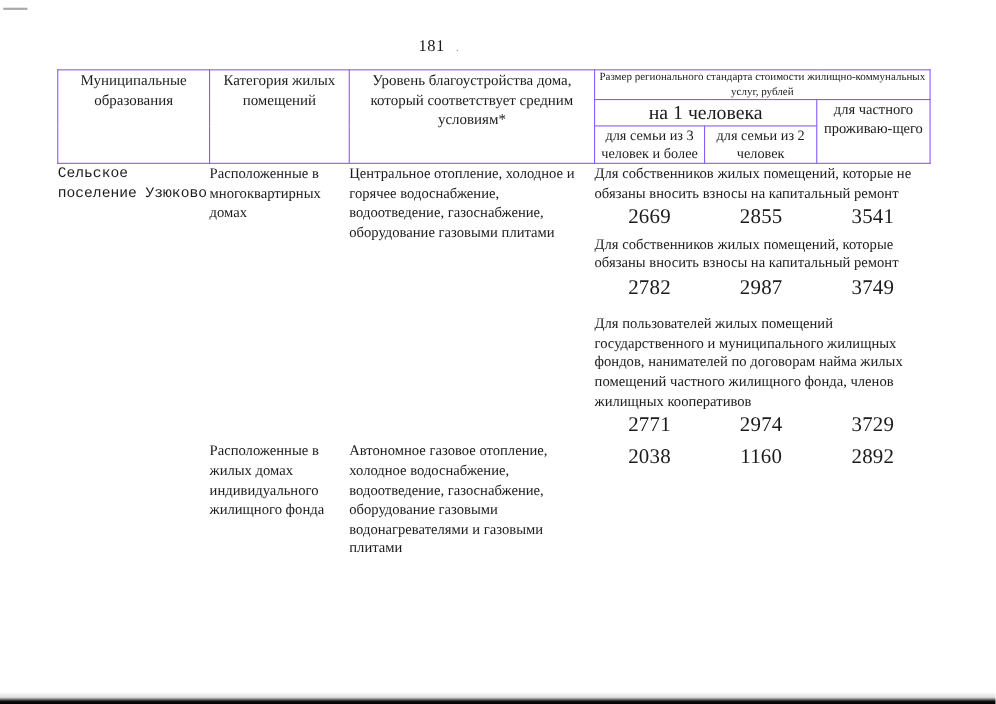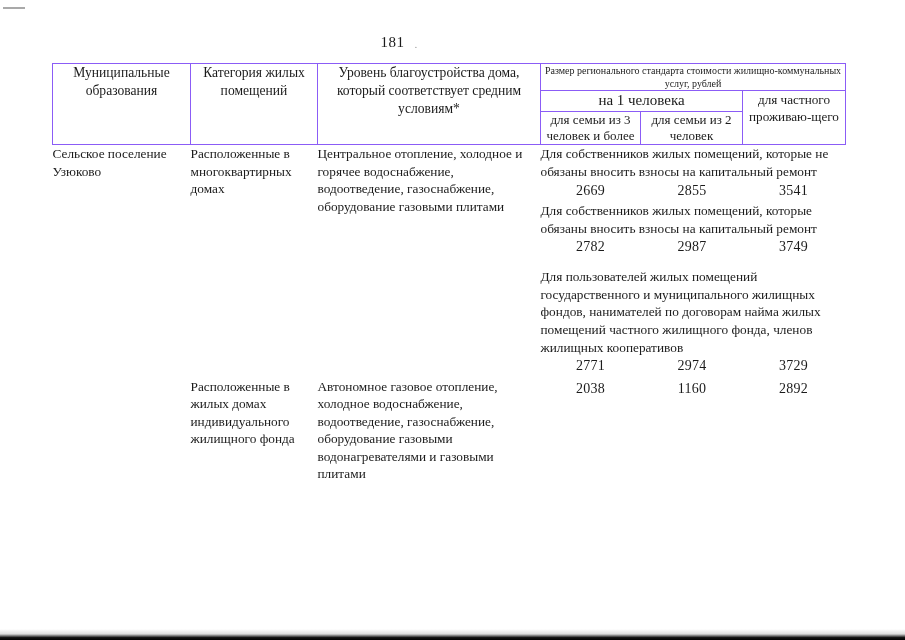--- a/index.html
+++ b/index.html
@@ -86,21 +86,21 @@
     padding: 3px 5px;
     font-size: 13.4px;
     line-height: 1.3;
   }
   .hdr-top-band {
     padding: 6px 8px 5px 8px;
     font-size: 10px;
   }
   .hdr-mid-band {
     padding: 4px 6px;
-    font-size: 15px;
+    font-size: 18px;
   }
   .hdr-sub {
     font-size: 13px;
     line-height: 1.26;
     padding: 5px 4px 7px 4px;
   }
   .hdr-alone {
     font-size: 13.2px;
     line-height: 1.3;
     padding: 4px 6px;
@@ -113,38 +113,38 @@
   
   .body-cell {
     padding: 6px 8px 4px 6px;
     font-size: 13.3px;
     line-height: 1.32;
     border: 0;
   }
   .body-cell.first-row {
     border-top: 1px solid #1a1a1a;
   }
-  .cell-muni   { padding-left: 6px; }
+  .cell-muni   { padding-left: 6px; font-family: Liberation Mono, monospace; }
   .cell-categ  { padding-left: 8px; }
   .cell-level  { padding-left: 6px; padding-right: 10px; }
   .cell-values { padding-left: 6px; padding-right: 4px; }
 
   
   .val-note {
     margin: 0 0 1px 0;
     line-height: 1.33;
   }
   .val-note.spaced { margin-top: 11px; }
   .num-row {
     display: flex;
     margin: 0 0 2px 0;
   }
   .num-row .n {
     text-align: center;
-    font-size: 14px;
+    font-size: 19px;
     letter-spacing: 0.2px;
   }
   .num-row .n1 { width: 100px; }
   .num-row .n2 { width: 103px; }
   .num-row .n3 { width: 100px; }
 
   .row2-nums { margin-top: 2px; }
 </style>
 </head>
 <body>

